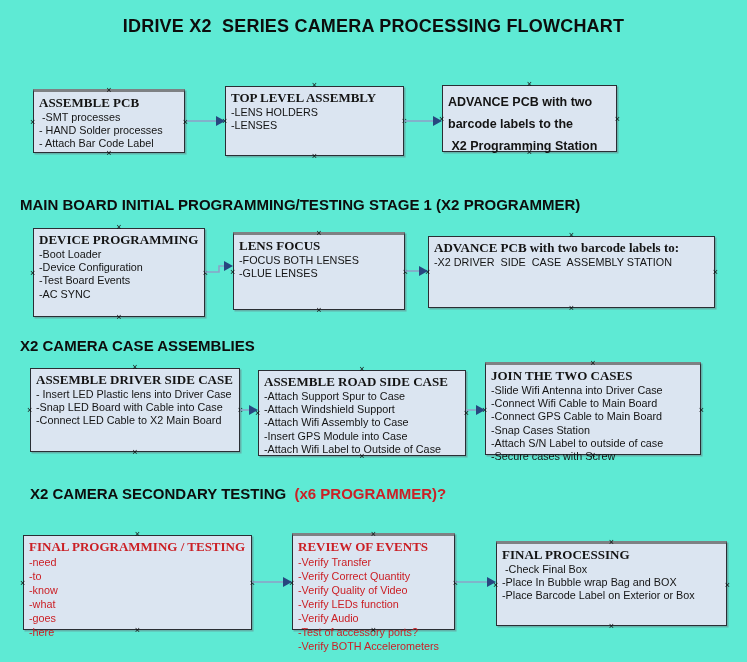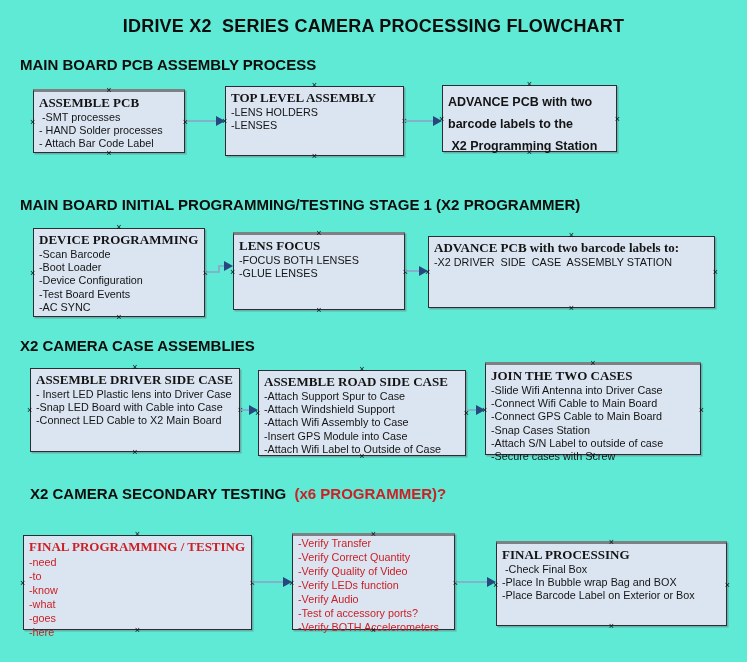--- a/index.html
+++ b/index.html
@@ -54,21 +54,20 @@
   .handle.h-left{left:-4px;top:50%;transform:translateY(-50%);}
   .handle.h-right{right:-4px;top:50%;transform:translateY(-50%);}
 
   .connector{position:absolute;overflow:visible;}
 </style>
 </head>
 <body>
 
 <div id="canvas">
   <div class="page-title">IDRIVE X2  SERIES CAMERA PROCESSING FLOWCHART</div>
-<div class="section-heading" style="left: 20px; top: 56px;"><span>MAIN BOARD PCB ASSEMBLY PROCESS</span><span class="red-part"></span></div>
     <div class="box thick-top" style="left: 33px; top: 89px; width: 152px; height: 64px;">
       <div class="box-header">ASSEMBLE PCB</div>
       <div class="box-line"> -SMT processes</div>
       <div class="box-line">- HAND Solder processes</div>
       <div class="box-line">- Attach Bar Code Label</div>
       <span class="handle h-top">×</span>
       <span class="handle h-bottom">×</span>
       <span class="handle h-left">×</span>
       <span class="handle h-right">×</span>
     </div>
@@ -86,21 +85,20 @@
       <div class="box-line">barcode labels to the</div>
       <div class="box-line"> X2 Programming Station</div>
       <span class="handle h-top">×</span>
       <span class="handle h-bottom">×</span>
       <span class="handle h-left">×</span>
       <span class="handle h-right">×</span>
     </div>
     <div class="section-heading" style="left: 20px; top: 196px;"><span>MAIN BOARD INITIAL PROGRAMMING/TESTING STAGE 1 (X2 PROGRAMMER)</span><span class="red-part"></span></div>
     <div class="box" style="left: 33px; top: 228px; width: 172px; height: 89px;">
       <div class="box-header">DEVICE PROGRAMMING</div>
-      <div class="box-line">-Scan Barcode</div>
       <div class="box-line">-Boot Loader</div>
       <div class="box-line">-Device Configuration</div>
       <div class="box-line">-Test Board Events</div>
       <div class="box-line">-AC SYNC</div>
       <span class="handle h-top">×</span>
       <span class="handle h-bottom">×</span>
       <span class="handle h-left">×</span>
       <span class="handle h-right">×</span>
     </div>
     <div class="box thick-top" style="left: 233px; top: 232px; width: 172px; height: 78px;">
@@ -164,20 +162,21 @@
       <div class="box-line">-know</div>
       <div class="box-line">-what</div>
       <div class="box-line">-goes</div>
       <div class="box-line">-here</div>
       <span class="handle h-top">×</span>
       <span class="handle h-bottom">×</span>
       <span class="handle h-left">×</span>
       <span class="handle h-right">×</span>
     </div>
     <div class="box thick-top red-box lh14" style="left: 292px; top: 533px; width: 163px; height: 97px;">
+      <div class="box-header">REVIEW OF EVENTS</div>
       <div class="box-line">-Verify Transfer</div>
       <div class="box-line">-Verify Correct Quantity</div>
       <div class="box-line">-Verify Quality of Video</div>
       <div class="box-line">-Verify LEDs function</div>
       <div class="box-line">-Verify Audio</div>
       <div class="box-line">-Test of accessory ports?</div>
       <div class="box-line">-Verify BOTH Accelerometers</div>
       <span class="handle h-top">×</span>
       <span class="handle h-bottom">×</span>
       <span class="handle h-left">×</span>

